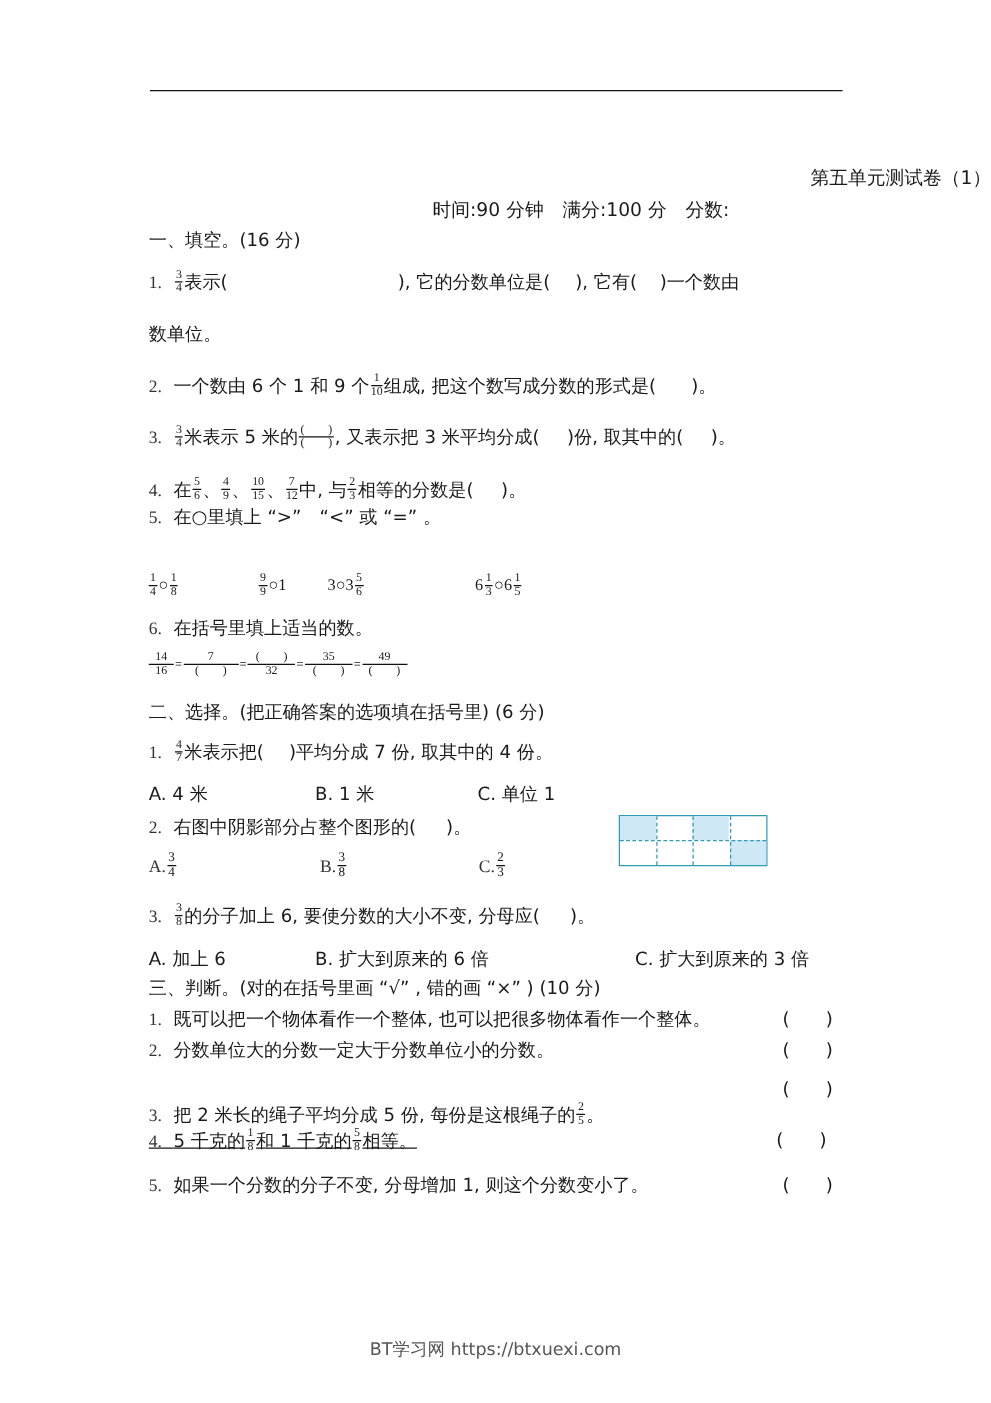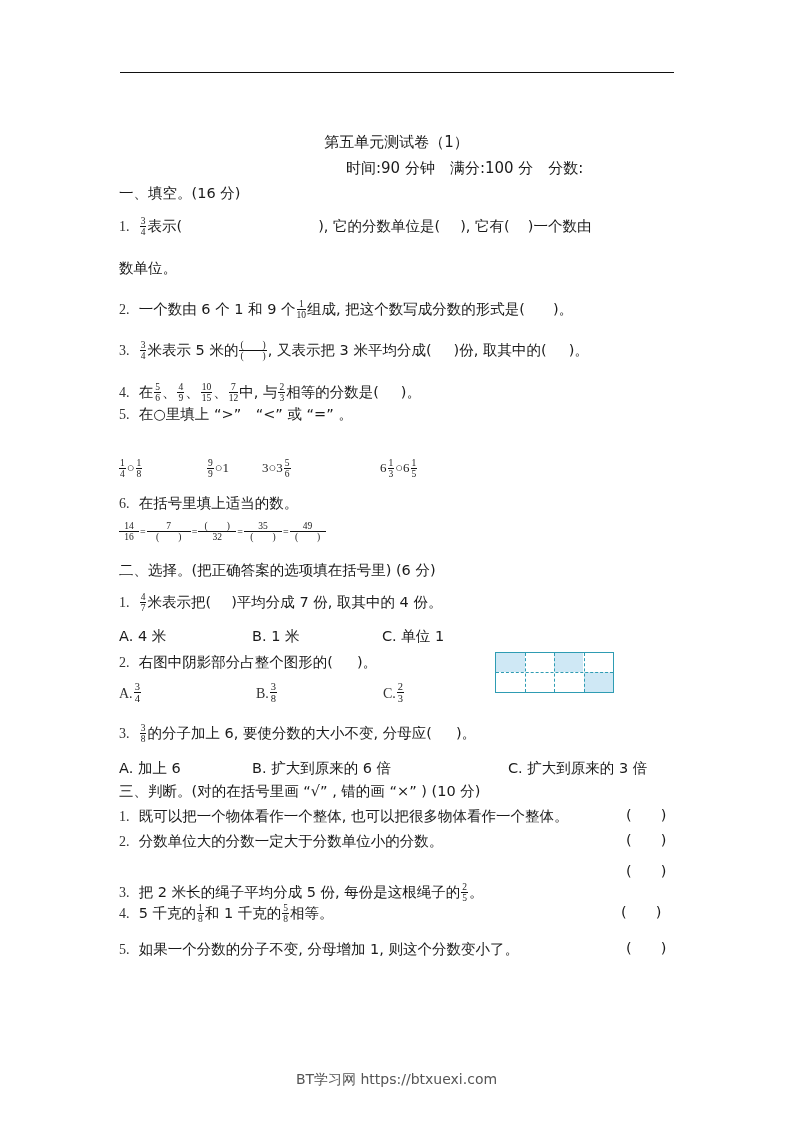--- a/index.html
+++ b/index.html
@@ -7,21 +7,21 @@
          font-family:"DejaVu Sans", sans-serif; color:#1a1a1a; }
   .serif { font-family:"Liberation Serif", "DejaVu Serif", serif; }
   .top-rule { position:absolute; left:120px; top:72px; width:554px; height:0; border-top:1.5px solid #111; }
   .line { position:absolute; left:119px; font-size:14.5px; white-space:nowrap; line-height:20px; }
   .num { font-family:"Liberation Serif", serif; font-size:14px; color:#333; }
   .frac { display:inline-block; vertical-align:middle; text-align:center; font-family:"Liberation Serif", serif;
           font-size:9.5px; line-height:10px; margin:0 1px; position:relative; top:-1px; }
   .frac .n { display:block; border-bottom:1.3px solid #111; padding:0 1px; }
   .frac .d { display:block; }
   .frac.big { font-size:10.5px; line-height:11px; }
-  .title { position:absolute; left:0; width:793px; text-align:center; top:133px; font-size:15px; }
+  .title { position:absolute; left:0; width:793px; text-align:right; top:133px; font-size:15px; }
   .subtitle { position:absolute; left:346px; top:159px; font-size:15px; white-space:nowrap; }
   .gap { display:inline-block; }
   .paren-r { position:absolute; font-size:14.5px; }
   .grid-fig { position:absolute; left:495px; top:652px; width:119px; height:41px; border:1.3px solid #2e9cb3; box-sizing:border-box; }
   .cell { position:absolute; box-sizing:border-box; }
   .footer { position:absolute; top:1071px; left:0; width:793px; text-align:center; font-size:14px; color:#555; }
 </style>
 </head>
 <body>
 
@@ -129,21 +129,21 @@
   <span>分数单位大的分数一定大于分数单位小的分数。</span>
 </div>
 <span class="paren-r" style="left:626px; top:831px;">(　　)</span>
 
 <div class="line" style="top:862px;margin-top:20px;">
   <span class="num">3.</span>&nbsp;
   <span>把 2 米长的绳子平均分成 5 份, 每份是这根绳子的</span><span class="frac"><span class="n">2</span><span class="d">5</span></span><span>。</span>
 </div>
 <span class="paren-r" style="left:626px; top:862px;">(　　)</span>
 
-<div class="line" style="top:903px;">
+<div class="line" style="top:903px;text-decoration:underline;">
   <span class="num">4.</span>&nbsp;
   <span>5 千克的</span><span class="frac"><span class="n">1</span><span class="d">8</span></span><span>和 1 千克的</span><span class="frac"><span class="n">5</span><span class="d">8</span></span><span>相等。</span>
 </div>
 <span class="paren-r" style="left:621px; top:903px;">(　　)</span>
 
 <div class="line" style="top:939px;">
   <span class="num">5.</span>&nbsp;
   <span>如果一个分数的分子不变, 分母增加 1, 则这个分数变小了。</span>
 </div>
 <span class="paren-r" style="left:626px; top:939px;">(　　)</span>

